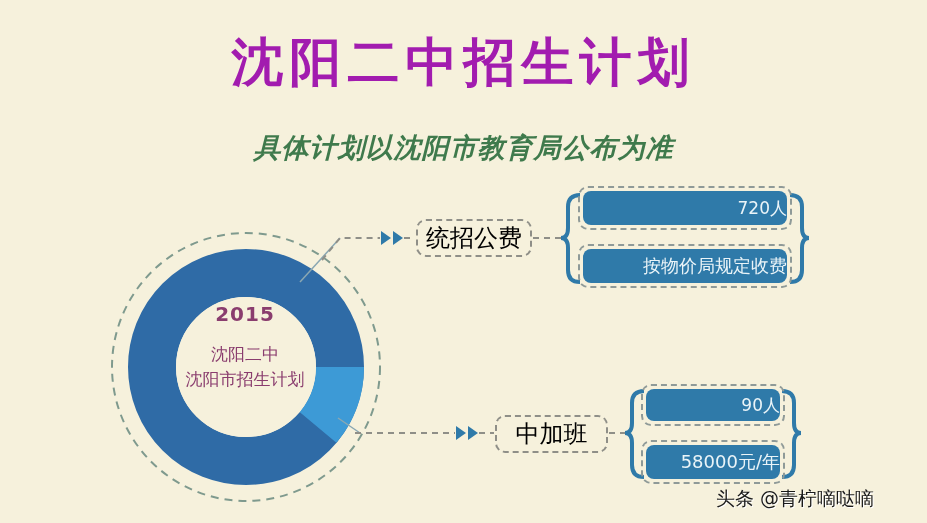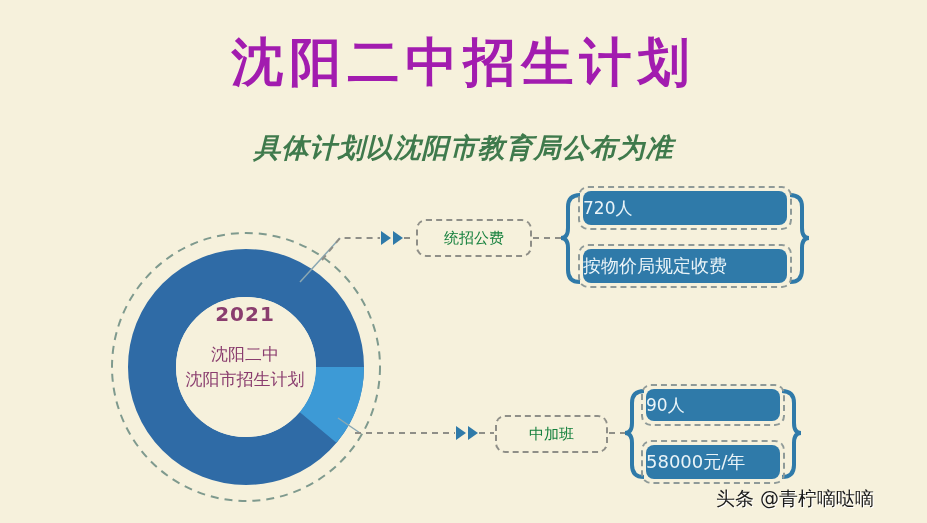--- a/index.html
+++ b/index.html
@@ -4,25 +4,25 @@
 <style>
   html,body{margin:0;padding:0;}
   body{width:927px;height:523px;background:#f6f1dc;position:relative;overflow:hidden;font-family:"DejaVu Sans","Liberation Sans",sans-serif;}
   .title{position:absolute;left:0;width:927px;top:28px;text-align:center;font-family:"DejaVu Serif","Liberation Serif",serif;font-size:52px;font-weight:bold;color:#a21caf;letter-spacing:6px;}
   .subtitle{position:absolute;left:0;width:927px;top:130px;text-align:center;font-size:27px;font-style:italic;font-weight:bold;color:#3f7a4c;letter-spacing:1px;}
   svg.diagram{position:absolute;left:0;top:0;}
   .center-text{position:absolute;left:160px;width:170px;text-align:center;color:#8a3d6e;}
   .ct-year{top:302px;font-size:20px;font-weight:bold;letter-spacing:1px;}
   .ct-l1{top:335px;font-size:17px;margin-top:8px;}
   .ct-l2{top:368px;font-size:17px;}
-  .cat{position:absolute;border:2px dashed #8f8f88;border-radius:10px;color:#15803d;font-size:15px;text-align:center;box-sizing:border-box;}
+  .cat{position:absolute;border:2px dashed #8f8f88;border-radius:10px;color:#000000;font-size:24px;text-align:center;box-sizing:border-box;}
   .cat1{left:416px;top:219px;width:116px;height:38px;line-height:34px;}
   .cat2{left:495px;top:415px;width:113px;height:38px;line-height:34px;}
   .pill-wrap{position:absolute;border:2px dashed #8f9a98;border-radius:10px;box-sizing:border-box;padding:3px;}
-  .pill{background:#2f7aa9;border-radius:8px;color:#eaf4f8;text-align:left;height:100%;box-sizing:border-box;font-size:17px;}
+  .pill{background:#2f7aa9;border-radius:8px;color:#eaf4f8;text-align:right;height:100%;box-sizing:border-box;font-size:17px;}
   .watermark{position:absolute;left:716px;top:486px;font-size:19px;color:#1a1a1a;text-shadow:1px 1px 0 #fff;}
 </style>
 </head>
 <body>
 
 <div class="title">沈阳二中招生计划</div>
 <div class="subtitle">具体计划以沈阳市教育局公布为准</div>
 
 <svg class="diagram" width="927" height="523" viewBox="0 0 927 523">
 
@@ -47,21 +47,21 @@
   <line x1="479" y1="433" x2="494" y2="433" stroke="#8f8f88" stroke-width="2" stroke-dasharray="6 5"></line>
   <line x1="609" y1="433" x2="626" y2="433" stroke="#8f8f88" stroke-width="2" stroke-dasharray="6 5"></line>
 
   <path d="M 580 195 Q 568 195 568 207 L 568 228 Q 568 238 561 238 Q 568 238 568 248 L 568 270 Q 568 282 580 282" fill="none" stroke="#2f7aa9" stroke-width="4"></path>
   <path d="M 790 195 Q 802 195 802 207 L 802 228 Q 802 238 809 238 Q 802 238 802 248 L 802 270 Q 802 282 790 282" fill="none" stroke="#2f7aa9" stroke-width="4"></path>
 
   <path d="M 644 391 Q 632 391 632 403 L 632 423 Q 632 433 625 433 Q 632 433 632 443 L 632 465 Q 632 477 644 477" fill="none" stroke="#2f7aa9" stroke-width="4"></path>
   <path d="M 782 391 Q 794 391 794 403 L 794 423 Q 794 433 801 433 Q 794 433 794 443 L 794 465 Q 794 477 782 477" fill="none" stroke="#2f7aa9" stroke-width="4"></path>
 </svg>
 
-<div class="center-text ct-year">2021</div>
+<div class="center-text ct-year">2015</div>
 <div class="center-text ct-l1">沈阳二中</div>
 <div class="center-text ct-l2">沈阳市招生计划</div>
 
 <div class="cat cat1">统招公费</div>
 <div class="cat cat2">中加班</div>
 
 <div class="pill-wrap" style="left:578px;top:186px;width:214px;height:44px;">
   <div class="pill" style="line-height:34px;">720人</div>
 </div>
 <div class="pill-wrap" style="left:578px;top:244px;width:214px;height:44px;">

